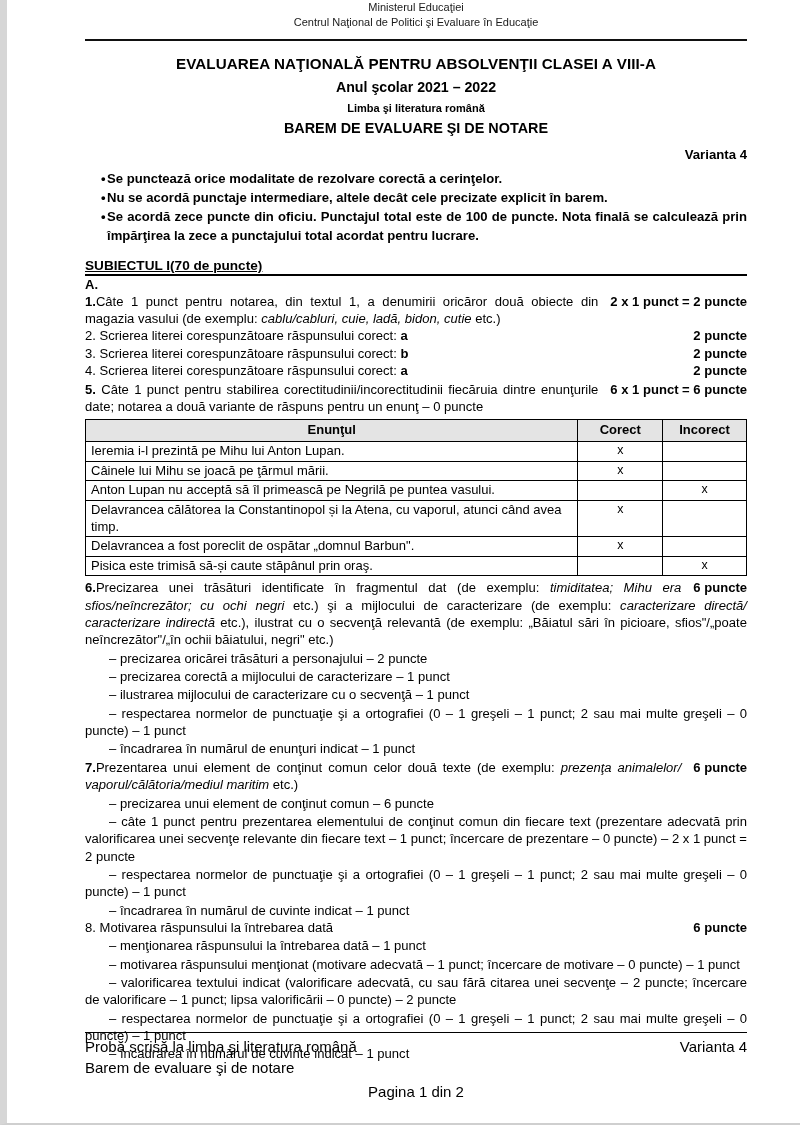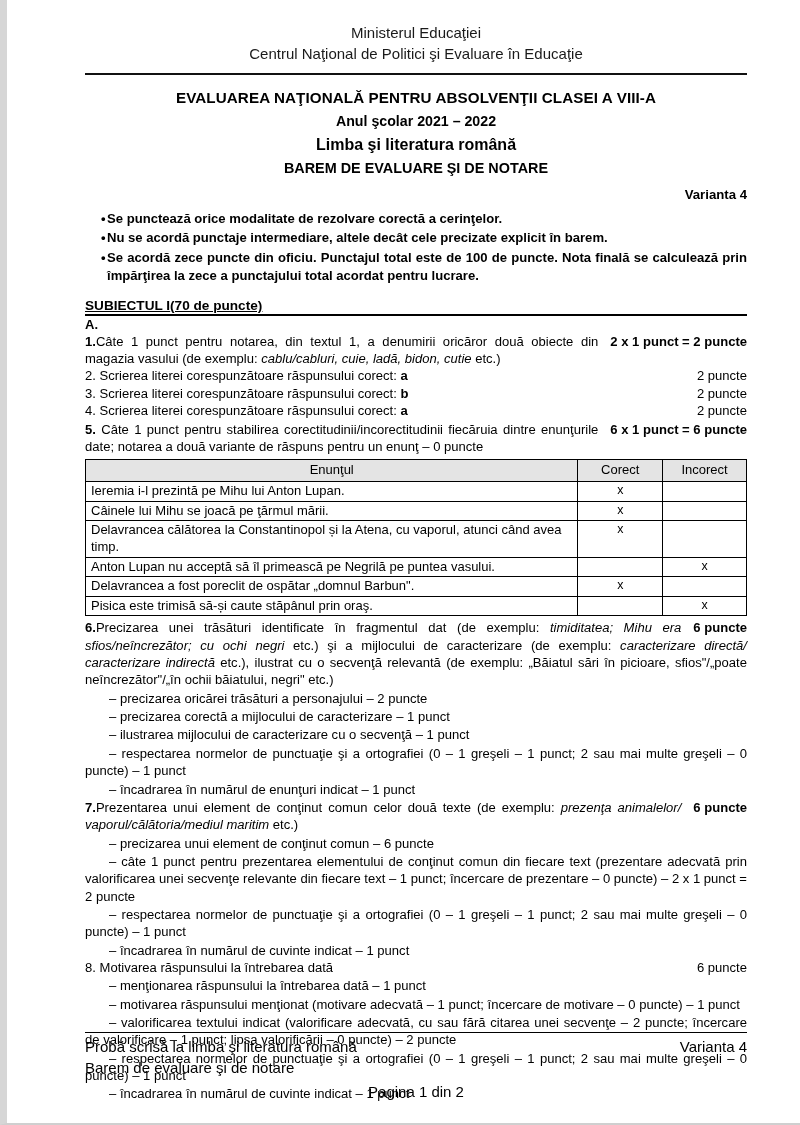--- a/index.html
+++ b/index.html
@@ -24,43 +24,42 @@
   }
   .sheet {
     position: absolute;
     left: 78px;
     top: 0;
     width: 662px;
   }
 
   
   .masthead {
-    padding-top: 23px;
-    text-align: center;
-    font-size: 15px;
+    text-align: center;
+    font-size: 11px;
     line-height: 1.38;
     color: #1a1a1a;
   }
   .masthead .line { display: block; white-space: nowrap; }
 
   .rule-top {
     margin: 9px 0 0 0;
     border: 0;
     border-top: 2.5px solid #111;
     width: 100%;
   }
 
   .title-block {
     text-align: center;
     font-weight: bold;
     margin-top: 14px;
   }
   .title-main { font-size: 15.2px; letter-spacing: .1px; }
   .title-sub  { font-size: 14.2px; margin-top: 7px; }
-  .title-sub2 { font-size: 16px; margin-top: 7px; }
+  .title-sub2 { font-size: 11px; margin-top: 7px; }
   .title-sub3 { font-size: 14.4px; margin-top: 6px; }
 
   .variant-top {
     text-align: right;
     font-weight: bold;
     font-size: 13.2px;
     margin-top: 11px;
   }
 
   
@@ -123,42 +122,42 @@
     font-weight: bold;
     margin-left: 12px;
   }
   .oneline {
     display: flex;
     justify-content: space-between;
     font-size: 13.05px;
     line-height: 1.34;
   }
   .oneline .left  { flex: 1 1 auto; }
-  .oneline .right { flex: 0 0 auto; font-weight: normal; padding-left: 10px; }
+  .oneline .right { flex: 0 0 auto; font-weight: bold; padding-left: 10px; }
 
   
   table.enunturi {
     border-collapse: collapse;
     width: 100%;
     margin-top: 4px;
     margin-bottom: 3px;
     font-size: 13px;
     table-layout: fixed;
   }
   table.enunturi th,
   table.enunturi td {
     border: 1.3px solid #000;
     padding: 1px 5px;
     vertical-align: top;
     line-height: 1.28;
   }
   table.enunturi thead th {
     background: #e4e4e4;
     text-align: center;
-    font-weight: normal;
+    font-weight: bold;
     padding: 2px 5px;
   }
   table.enunturi td.mark {
     text-align: center;
     font-size: 12.4px;
   }
   col.c-enunt   { width: 74.5%; }
   col.c-corect  { width: 12.8%; }
   col.c-incor   { width: 12.7%; }
 
@@ -288,28 +287,28 @@
           <td>Ieremia i-l prezintă pe Mihu lui Anton Lupan.</td>
           <td class="mark">x</td>
           <td class="mark"></td>
         </tr>
         <tr>
           <td>Câinele lui Mihu se joacă pe ţărmul mării.</td>
           <td class="mark">x</td>
           <td class="mark"></td>
         </tr>
         <tr>
+          <td>Anton Lupan nu acceptă să îl primească pe Negrilă pe puntea vasului.</td>
+          <td class="mark"></td>
+          <td class="mark">x</td>
+        </tr>
+        <tr>
           <td>Delavrancea călătorea la Constantinopol și la Atena, cu vaporul, atunci când avea timp.</td>
           <td class="mark">x</td>
           <td class="mark"></td>
-        </tr>
-        <tr>
-          <td>Anton Lupan nu acceptă să îl primească pe Negrilă pe puntea vasului.</td>
-          <td class="mark"></td>
-          <td class="mark">x</td>
         </tr>
         <tr>
           <td>Delavrancea a fost poreclit de ospătar „domnul Barbun".</td>
           <td class="mark">x</td>
           <td class="mark"></td>
         </tr>
         <tr>
           <td>Pisica este trimisă să-și caute stăpânul prin oraş.</td>
           <td class="mark"></td>
           <td class="mark">x</td>

